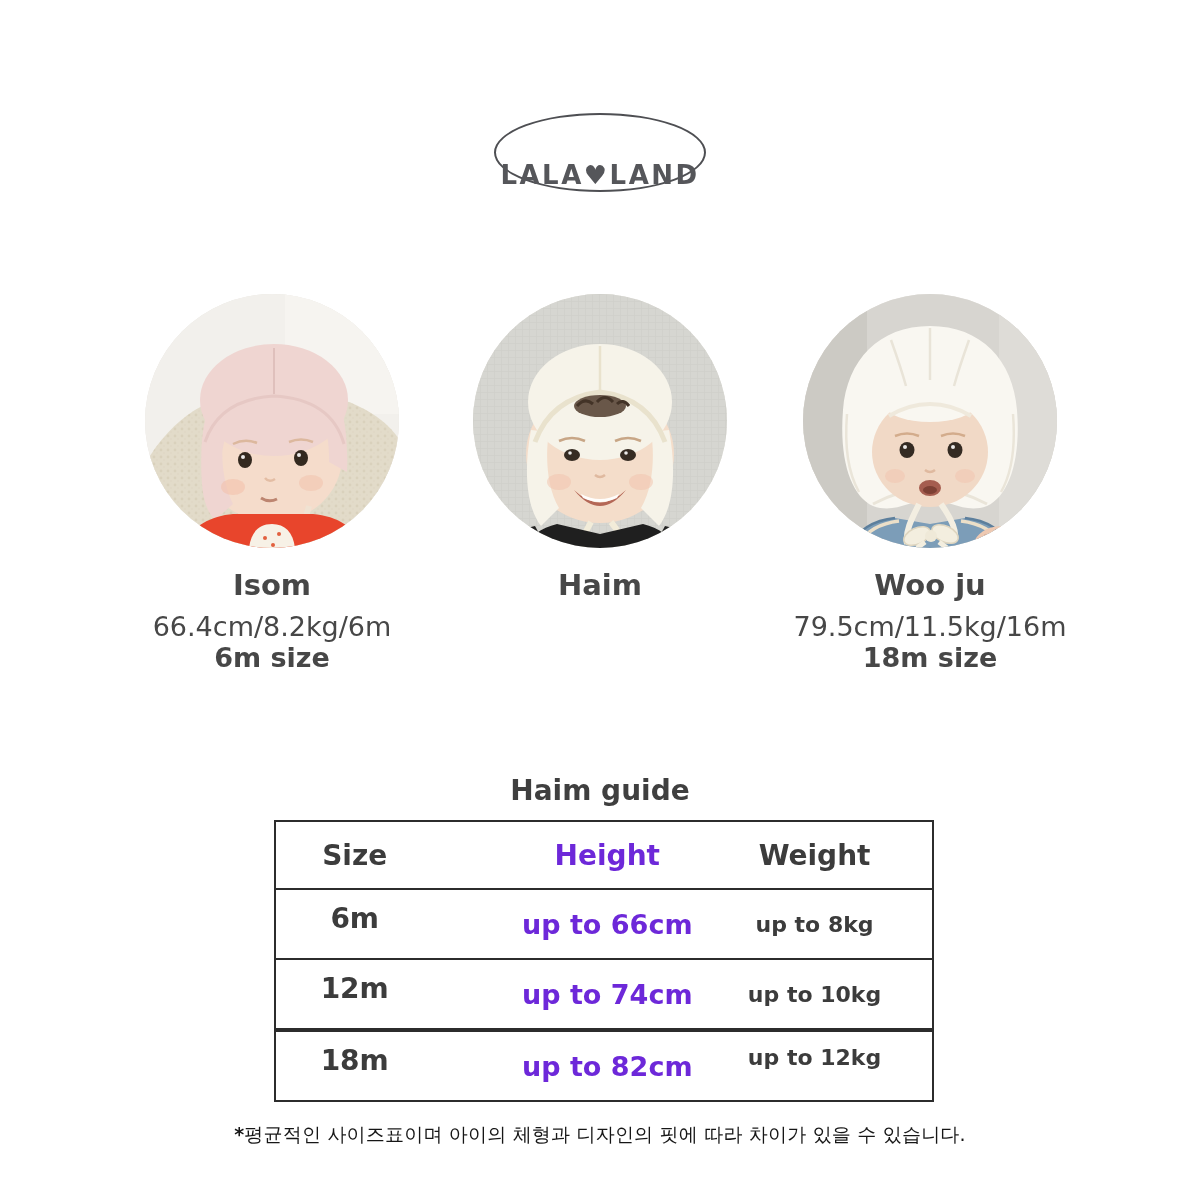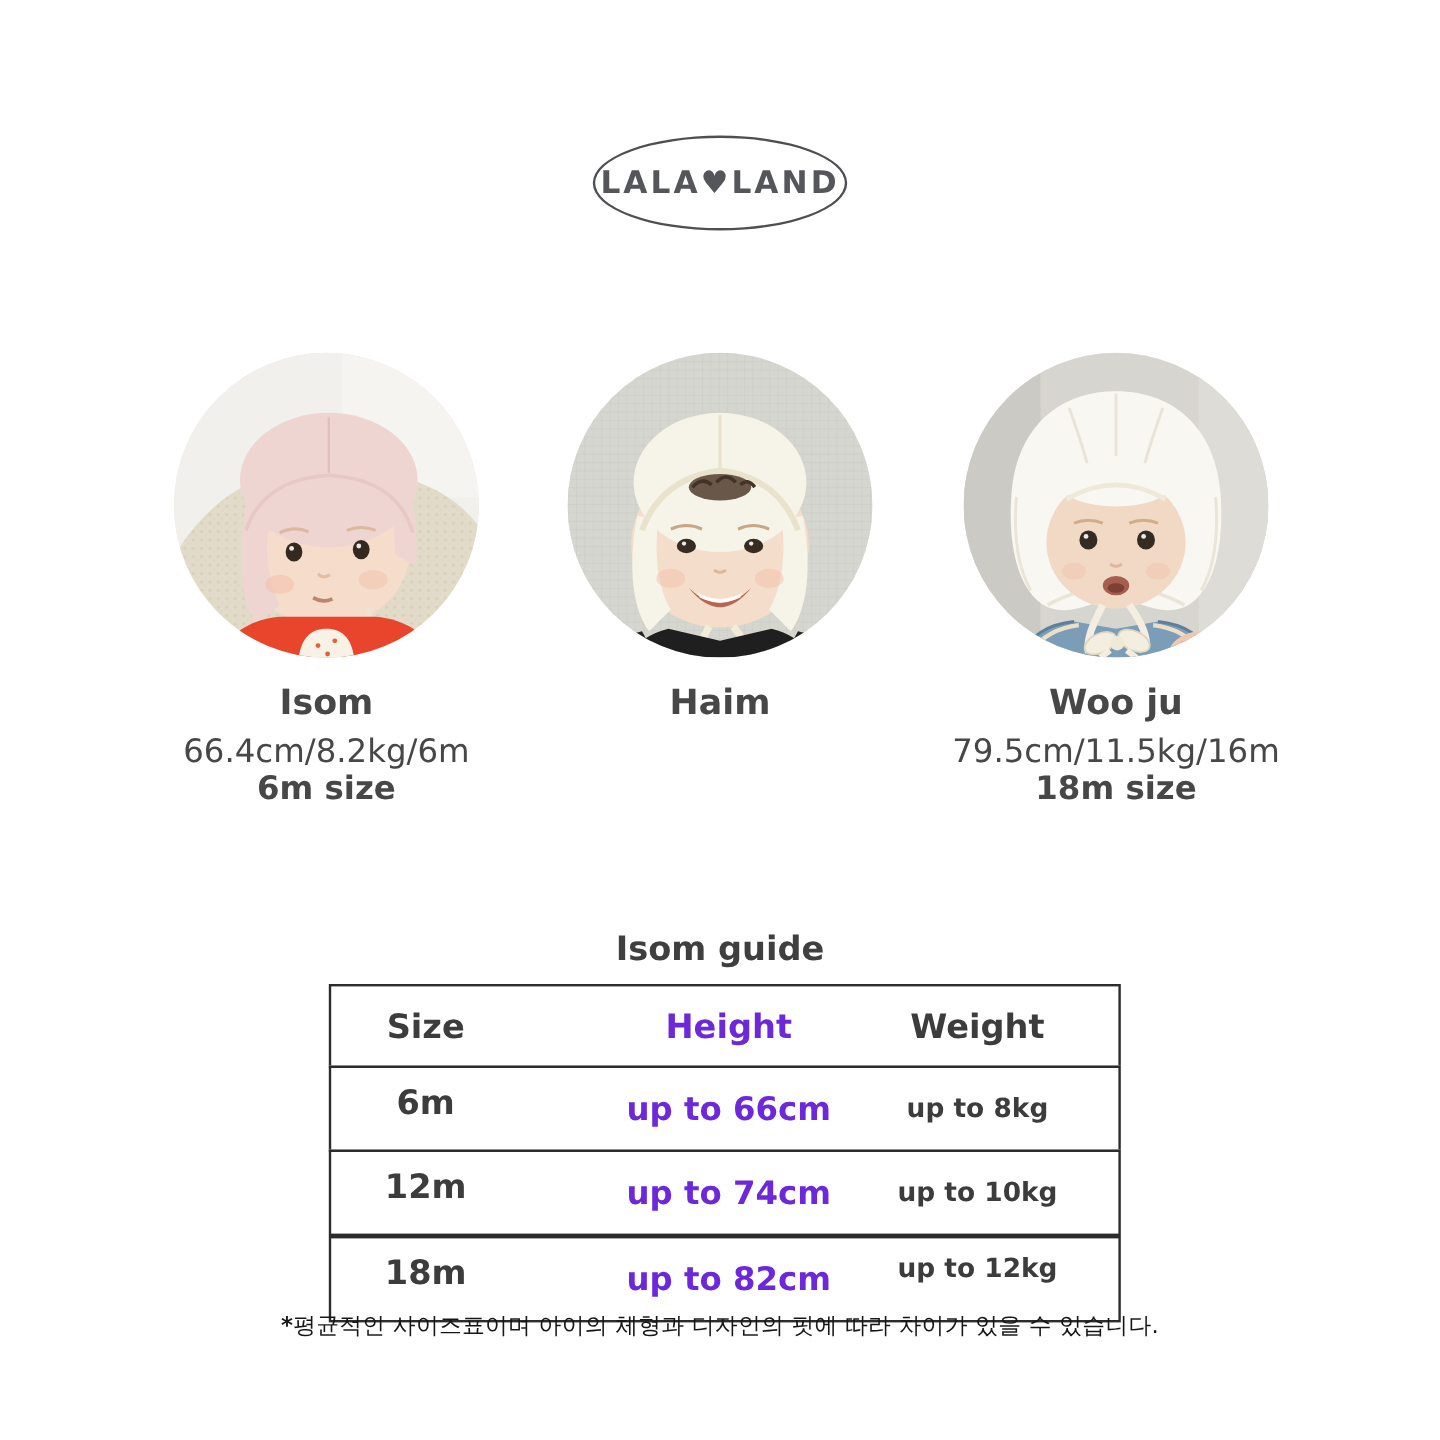--- a/index.html
+++ b/index.html
@@ -5,21 +5,21 @@
   html,body{margin:0;padding:0;background:#ffffff;}
   body{
     width:1200px;height:1200px;position:relative;overflow:hidden;
     font-family:"DejaVu Sans","Liberation Sans",sans-serif;
     color:#454545;
   }
   
   .logo{
     position:absolute;left:494px;top:113px;width:212px;height:79px;
     border:2.5px solid #4e4f53;border-radius:50%;
-    display:flex;align-items:center;justify-content:center;
+    display:flex;align-items:flex-end;justify-content:center;
     box-sizing:border-box;
   }
   .logo-text{
     font-size:26px;font-weight:600;letter-spacing:2.5px;color:#55565a;
     white-space:nowrap;
   }
   
   .model{position:absolute;top:294px;width:330px;text-align:center;}
   .model.m1{left:107px;}
   .model.m2{left:435px;}
@@ -46,21 +46,21 @@
   .t-row.last{margin-top:0;}  
   .cell{display:flex;align-items:center;justify-content:center;}
   .c-size{width:24%;font-size:28px;font-weight:600;color:#3c3c3c;}
   .c-height{width:53%;font-size:27px;font-weight:600;color:#6d28d9;}
   .c-weight{width:23%;font-size:22px;font-weight:600;color:#3c3c3c;transform:translateX(-42px);}
   .head .c-size,.head .c-height,.head .c-weight{font-size:28px;}
   .r3 .c-weight{transform:translateX(-42px) translateY(-9px);}
   .r1 .c-size,.r2 .c-size,.r3 .c-size{transform:translateY(-6px);}
   
   .footnote{
-    position:absolute;left:0;top:1092px;width:1200px;text-align:center;
+    position:absolute;left:0;top:1122px;width:1200px;text-align:center;
     font-size:19px;color:#161616;letter-spacing:0.2px;
   }
   .footnote .marker{font-weight:700;}
   .footnote .ftext{font-weight:500;}
 </style>
 </head>
 <body>
 
 <div class="logo">
   <span class="logo-text">LALA♥LAND</span>
@@ -184,21 +184,21 @@
       <path d="M122,248 L114,254 M136,248 L144,254" stroke="#f3eedf" stroke-width="5" fill="none"></path>
       <ellipse cx="192" cy="248" rx="22" ry="15" fill="#eec9b2" transform="rotate(-18 192 248)"></ellipse>
       <path d="M182,240 L186,254 M192,237 L196,252 M202,237 L206,250" stroke="#dfb39a" stroke-width="2" fill="none"></path>
     </svg>
   </div>
   <div class="model-name">Woo ju</div>
   <div class="model-stats">79.5cm/11.5kg/16m</div>
   <div class="model-size">18m size</div>
 </div>
 
-<div class="sg-title">Isom guide</div>
+<div class="sg-title">Haim guide</div>
 
 <div class="sg-table">
   <div class="t-row head">
     <div class="cell c-size">Size</div>
     <div class="cell c-height">Height</div>
     <div class="cell c-weight">Weight</div>
   </div>
   <div class="t-row r1">
     <div class="cell c-size">6m</div>
     <div class="cell c-height">up to 66cm</div>

